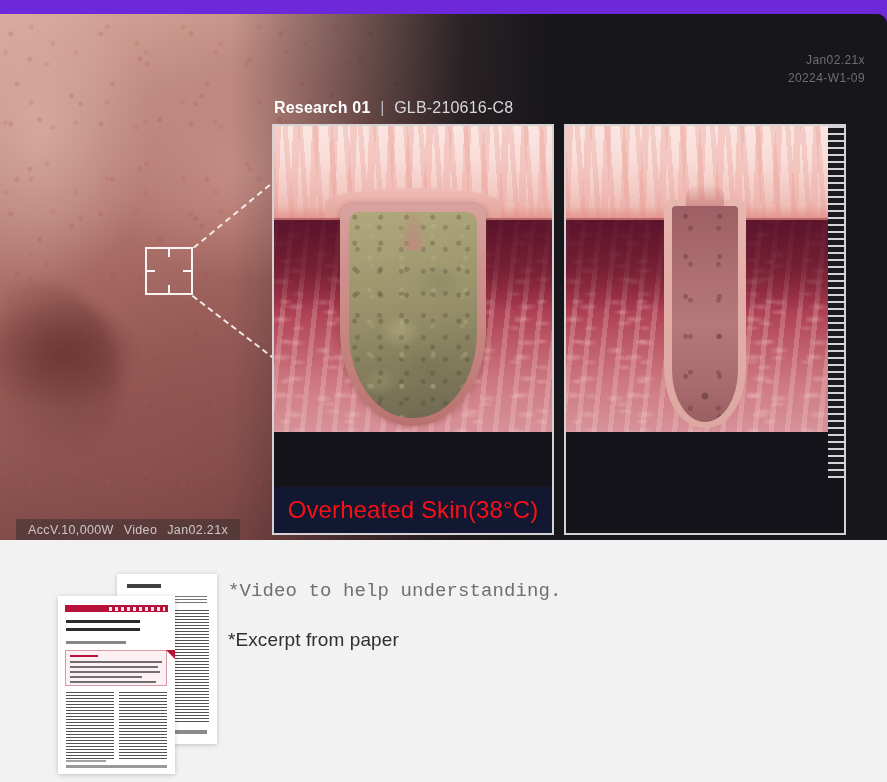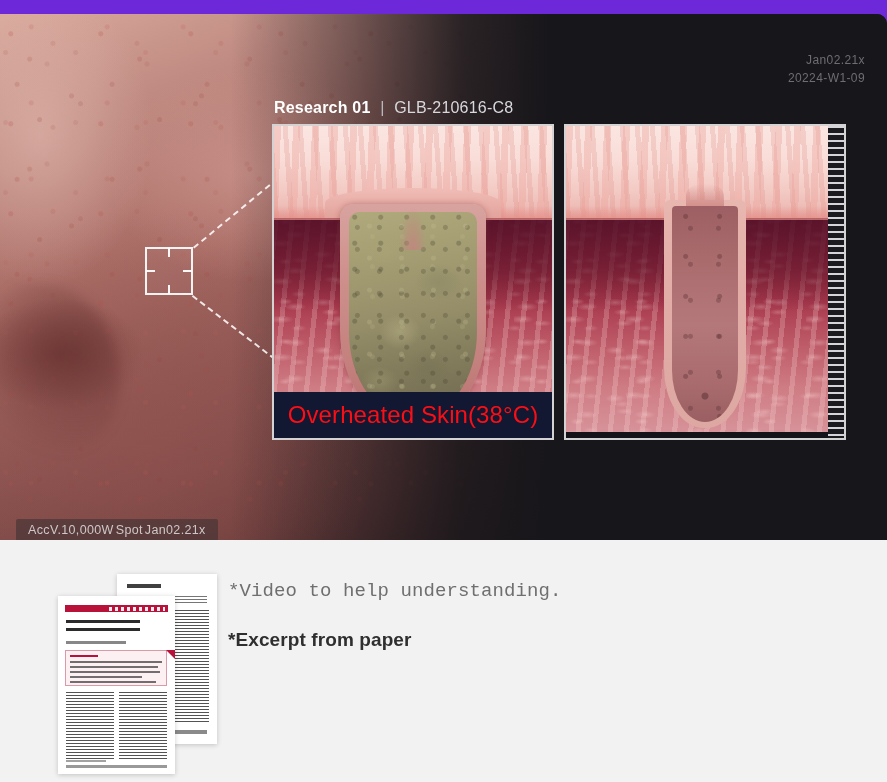--- a/index.html
+++ b/index.html
@@ -166,21 +166,21 @@
     left: 272px;
     top: 110px;
     width: 575px;
     height: 352px;
     display: flex;
     gap: 10px;
   }
   .panel {
     position: relative;
     width: 282px;
-    height: 316px;
+    height: 411px;
     border: 2px solid #d5d2d4;
     overflow: hidden;
     background: #14131a;
   }
 
   .skin-art {
     position: absolute;
     left: 0; top: 0;
     width: 100%;
     height: 306px;
@@ -361,21 +361,21 @@
   .readout {
     position: absolute;
     left: 16px;
     top: 505px;
     padding: 4px 12px;
     background: rgba(58,48,50,.55);
     color: #cfc7c7;
     font-size: 12.5px;
     letter-spacing: .35px;
     display: flex;
-    gap: 2px;
+    gap: 10px;
     white-space: nowrap;
     border-radius: 2px;
   }
 
   
   .notes {
     position: absolute;
     left: 0;
     top: 540px;
     width: 887px;
@@ -494,21 +494,21 @@
   .notes-text { position: absolute; left: 228px; top: 40px; width: 640px; }
   .note-video {
     font-size: 19px;
     color: #6f6f6f;
     letter-spacing: .1px;
     margin-bottom: 27px;
     font-family: Liberation Mono, monospace;
   }
   .note-heading {
     font-size: 19px;
-    font-weight: bold;
+    font-weight: normal;
     color: #2f2f2f;
     letter-spacing: .1px;
     margin-bottom: 15px;
   }
   .note-body {
     margin-left: 15px;
     font-size: 15.5px;
     line-height: 25px;
     color: #8a8a8a;
     max-width: 615px;
@@ -572,21 +572,21 @@
             <div class="shaft"></div>
           </div>
         </div>
         <div class="ruler"></div>
       </div>
 
     </div>
 
     <div class="readout">
       <span>AccV.10,000W</span>
-      <span>Spot</span>
+      <span>Video</span>
       <span>Jan02.21x</span>
     </div>
 
   </div>
 
   <div class="notes">
 
     <div class="papers">
       <div class="paper back">
         <span class="hdr"></span>

